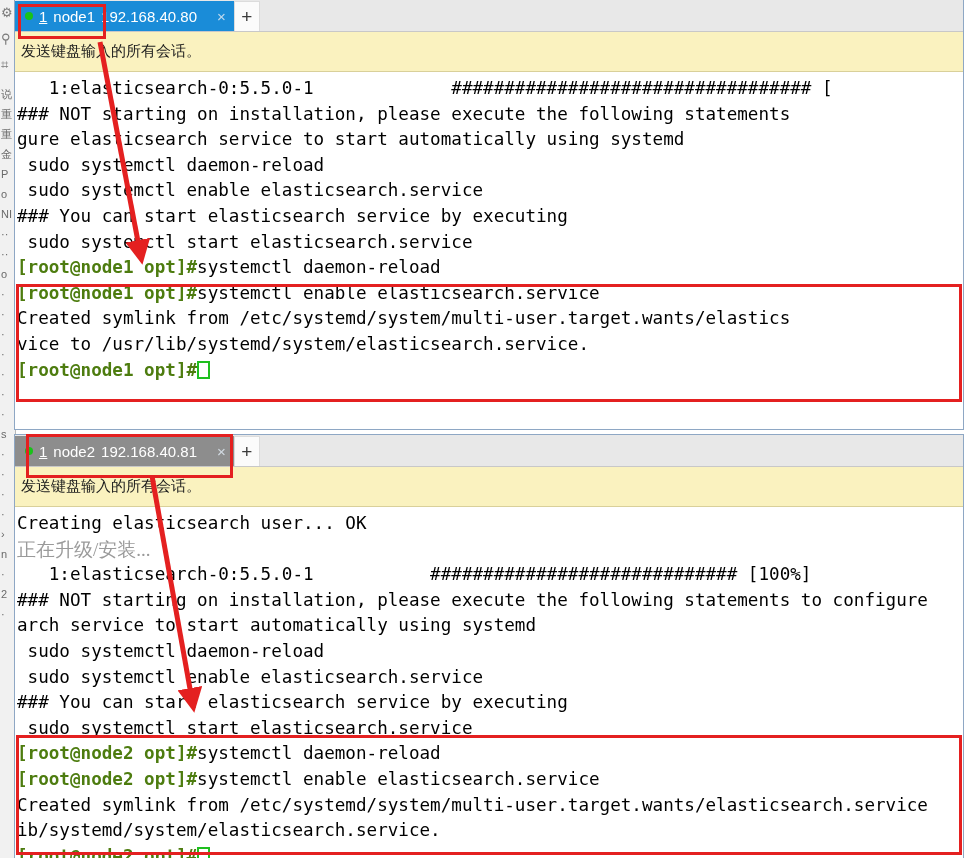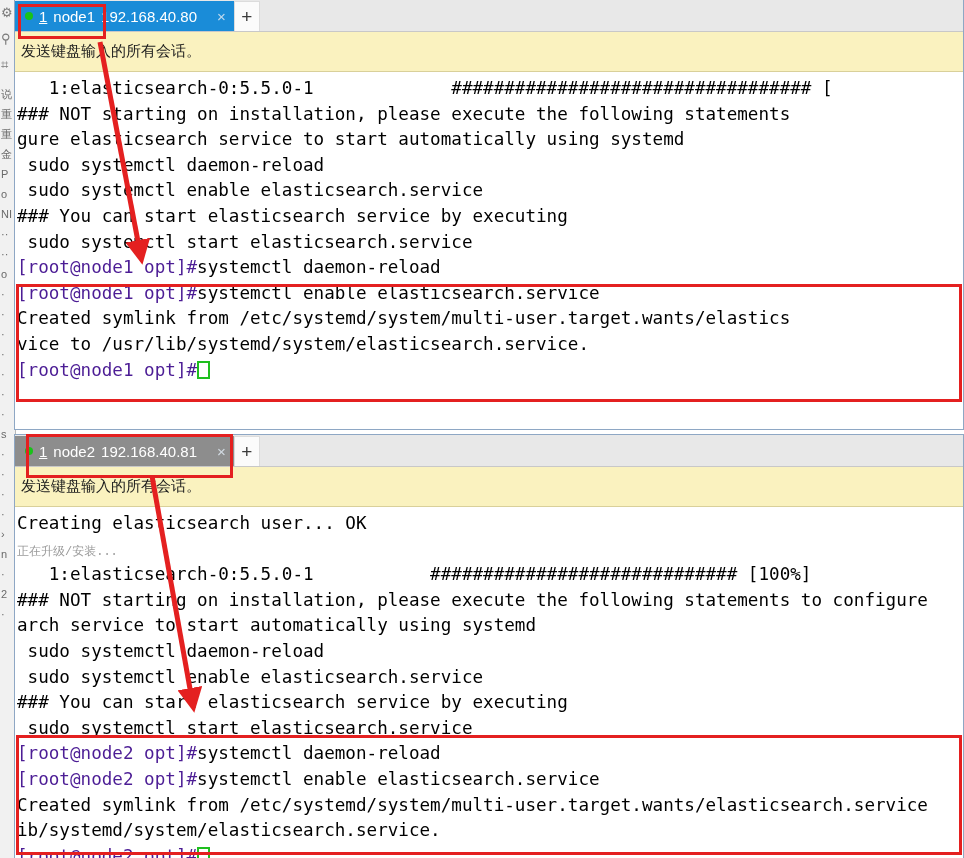--- a/index.html
+++ b/index.html
@@ -80,23 +80,23 @@
     padding:4px 0 0 2px;
     font-family:"DejaVu Sans Mono","Liberation Mono",monospace;
     font-size:17.6px;
     line-height:25.6px;
     white-space:pre;
     color:#000000;
     overflow:hidden;
     position:relative;
   }
   .console .ln{height:25.6px;}
-  .prompt{color:#4c1d95;}
+  .prompt{color:#4d7c0f;font-weight:bold;}
   .dim{color:#9a9a9a;}
-  .cjk{font-family:Liberation Mono, monospace;font-size:12px;}
+  .cjk{font-family:Liberation Serif, serif;font-size:19px;}
   .cursor{
     display:inline-block;width:13px;height:18px;
     border:2px solid #1fbf1f;box-sizing:border-box;
     vertical-align:-3px;
   }
 
   
   .anno-box{
     position:absolute;border:3px solid #e42020;
     box-sizing:border-box;pointer-events:none;

